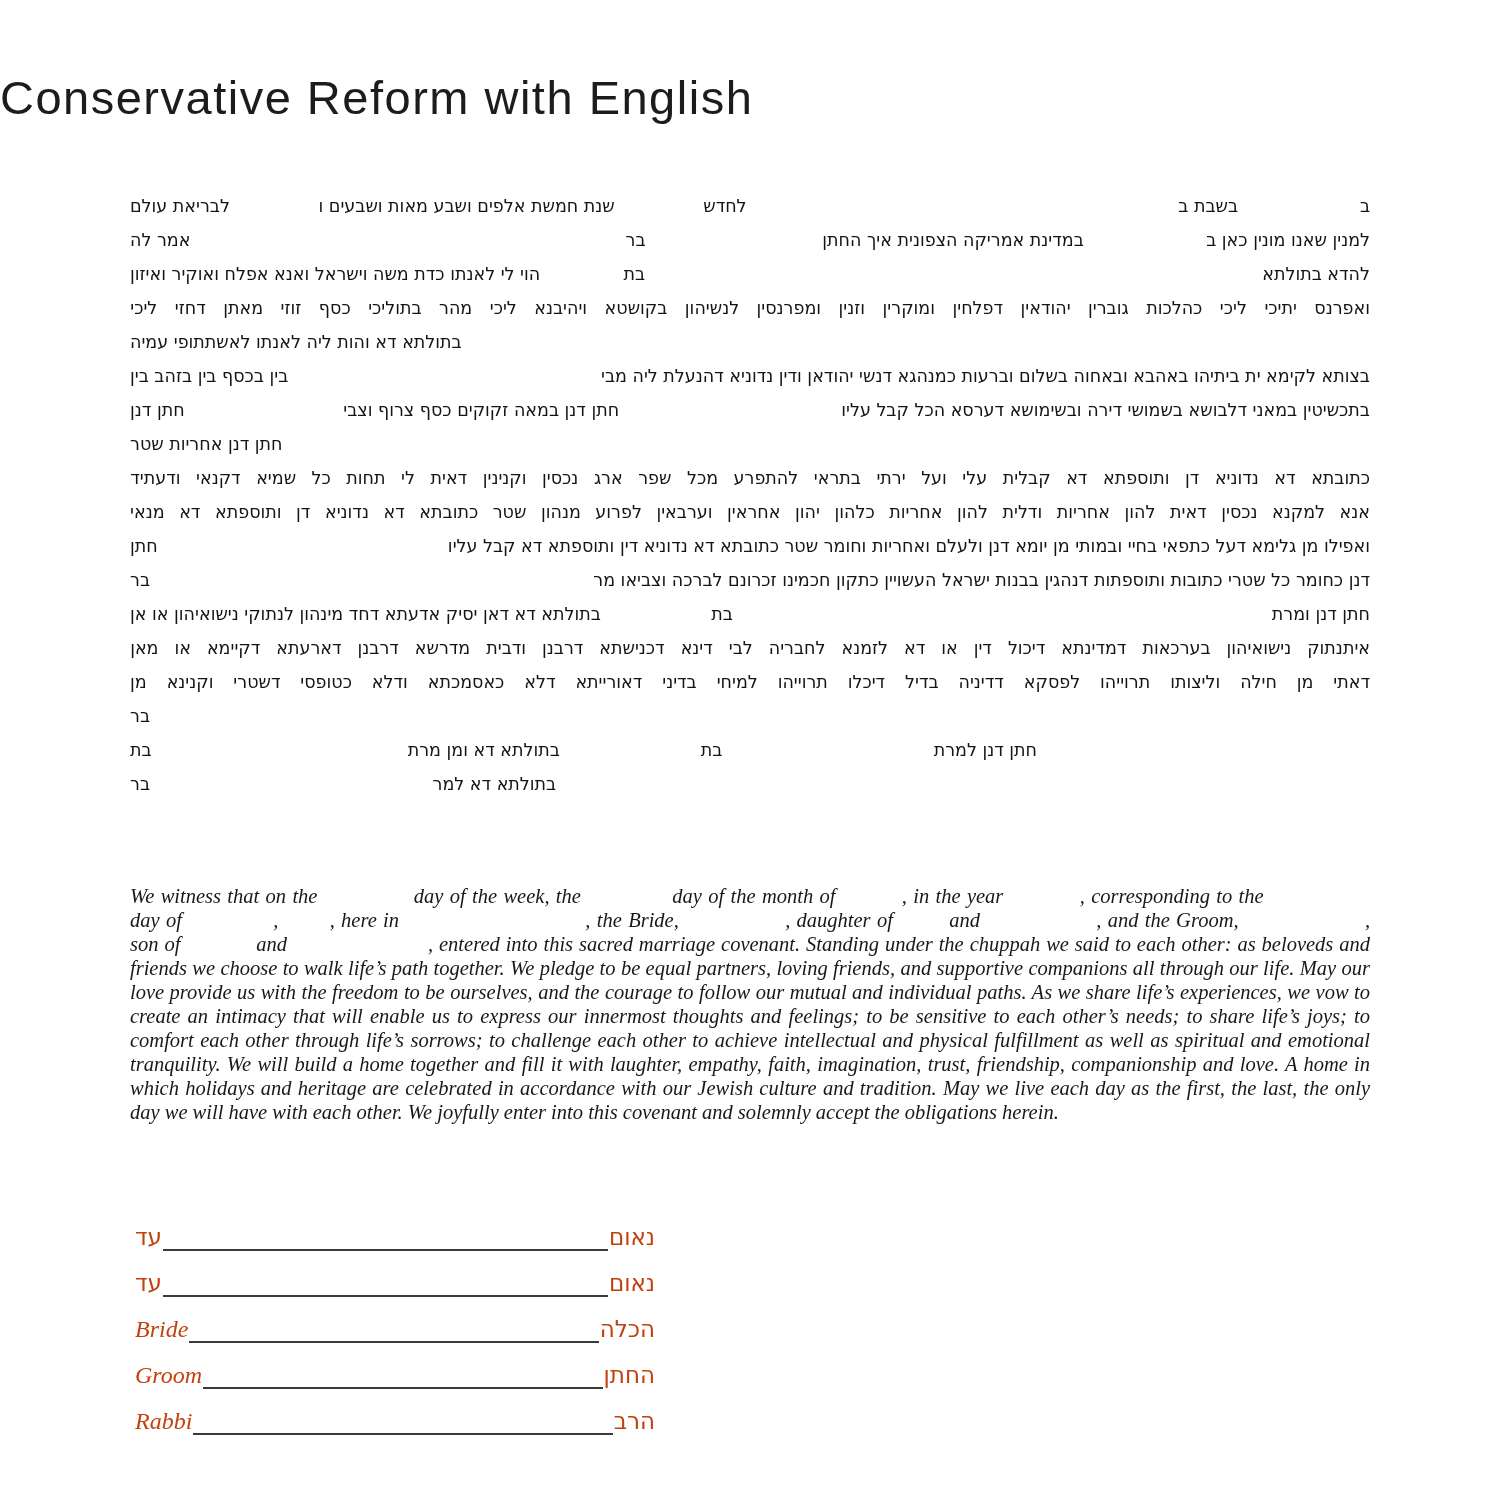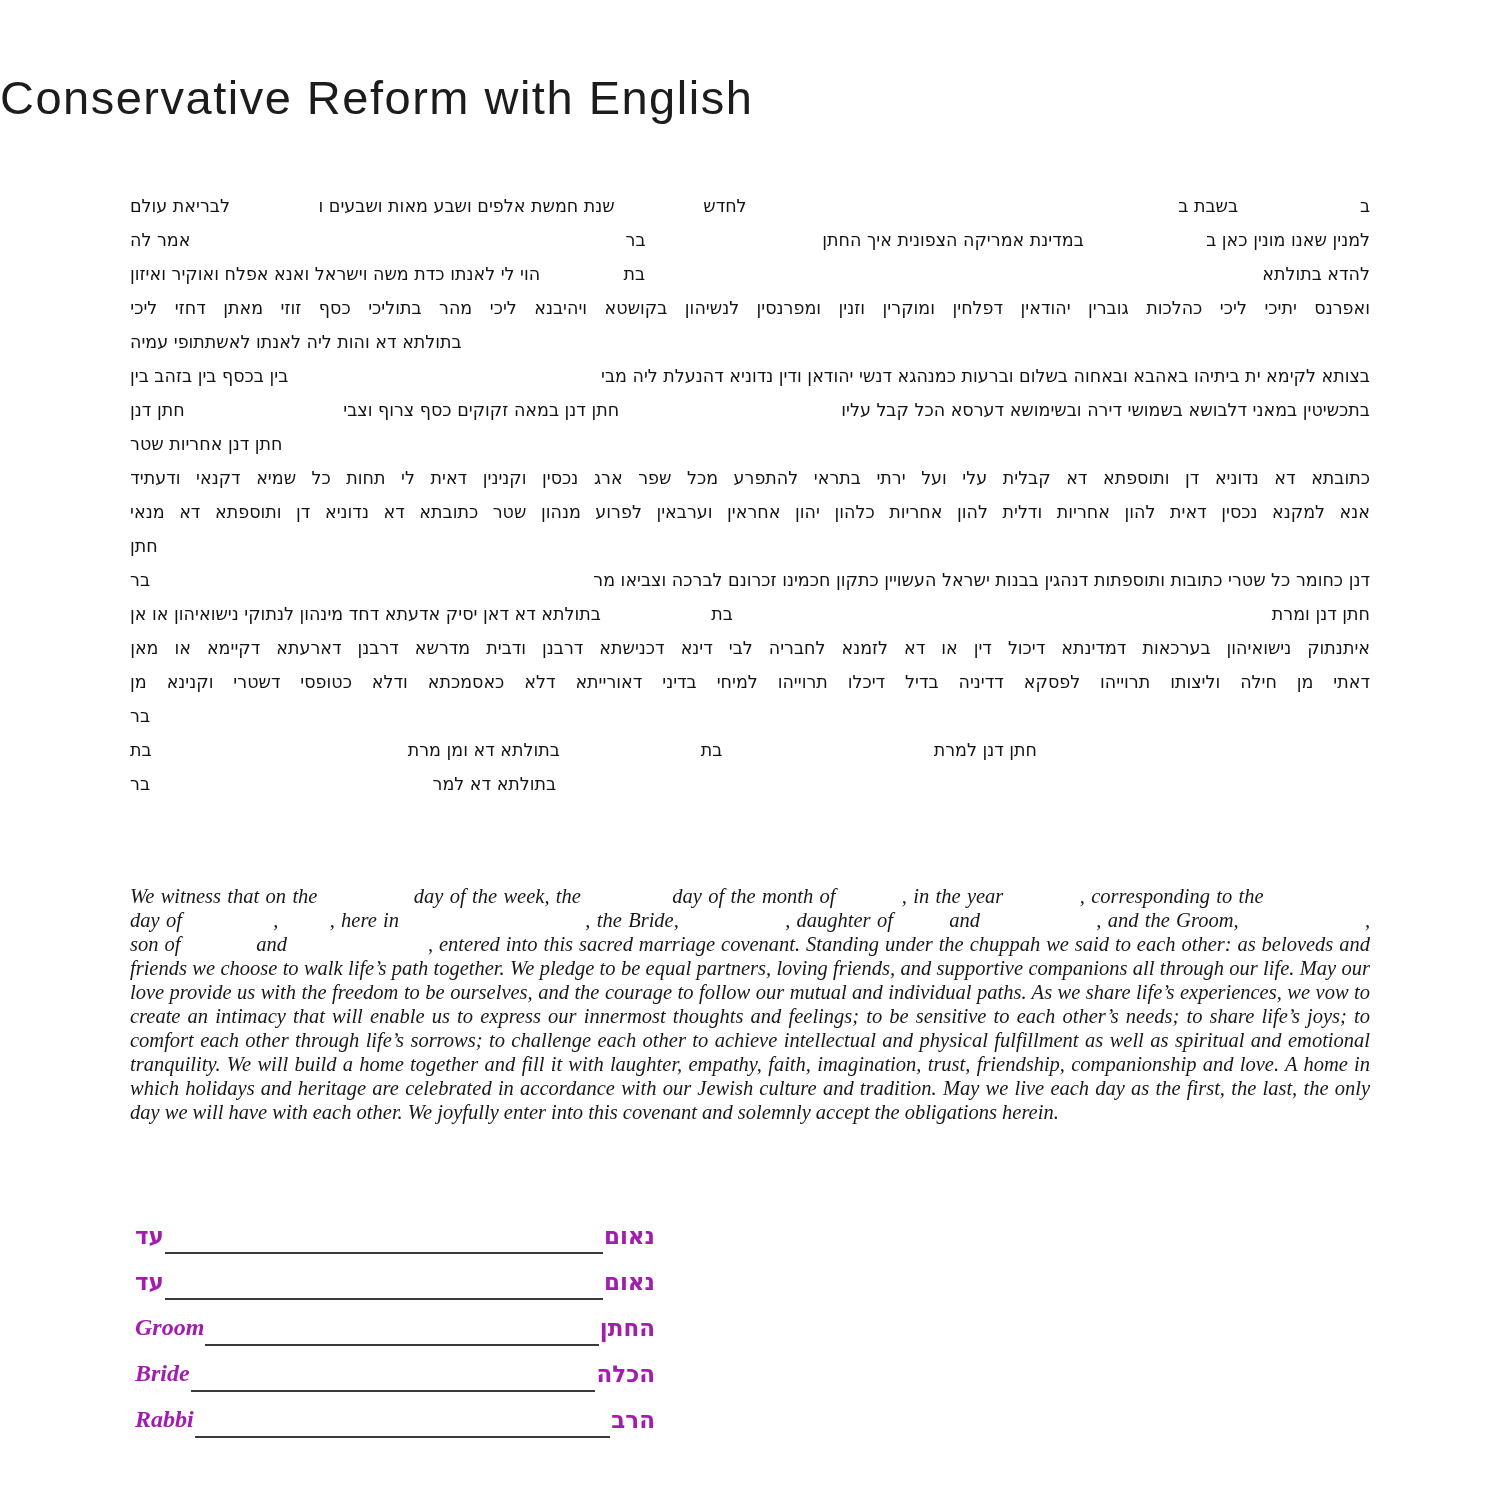--- a/index.html
+++ b/index.html
@@ -23,22 +23,22 @@
   .hgap{display:block;height:1px;}
   .english{
     position:absolute;top:884px;left:130px;right:130px;
     font-family:"Liberation Serif","DejaVu Serif",serif;
     font-style:italic;font-size:20.5px;line-height:24px;
     text-align:justify;color:#181818;
   }
   .egap{display:inline-block;height:1px;}
   .signatures{position:absolute;top:1222px;left:135px;width:520px;}
   .sigrow{
-    display:flex;align-items:flex-start;height:30px;margin-bottom:16px;
-    font-size:23px;color:#a21caf;font-weight:bold;
+    display:flex;align-items:center;height:30px;margin-bottom:16px;
+    font-size:23px;color:#c2410c;
   }
   .sigrow .lbl-latin{
     font-family:"Liberation Serif","DejaVu Serif",serif;
     font-style:italic;font-size:24px;
   }
   .sigrow .lbl-heb{font-size:23px;}
   .sigline{flex:1 1 auto;border-bottom:2px solid #3a3a3a;height:100%;margin:0 1px 4px 1px;}
 </style>
 </head>
 <body>
@@ -161,20 +161,21 @@
         <span>שטר</span>
         <span>כתובתא</span>
         <span>דא</span>
         <span>נדוניא</span>
         <span>דן</span>
         <span>ותוספתא</span>
         <span>דא</span>
         <span>מנאי</span>
       </div>
       <div class="hline">
+        <span>ואפילו מן גלימא דעל כתפאי בחיי ובמותי מן יומא דנן ולעלם ואחריות וחומר שטר כתובתא דא נדוניא דין ותוספתא דא קבל עליו</span>
         <span class="hgap" style="flex-grow: 1;"></span>
         <span>חתן</span>
       </div>
       <div class="hline">
         <span>דנן כחומר כל שטרי כתובות ותוספתות דנהגין בבנות ישראל העשויין כתקון חכמינו זכרונם לברכה וצביאו מר</span>
         <span class="hgap" style="flex-grow: 1;"></span>
         <span>בר</span>
       </div>
       <div class="hline">
         <span>חתן דנן ומרת</span>
@@ -255,28 +256,28 @@
         <span class="lbl-heb">עד</span>
         <div class="sigline"></div>
         <span class="lbl-heb">נאום</span>
       </div>
       <div class="sigrow">
         <span class="lbl-heb">עד</span>
         <div class="sigline"></div>
         <span class="lbl-heb">נאום</span>
       </div>
       <div class="sigrow">
+        <span class="lbl-latin">Bride</span>
+        <div class="sigline"></div>
+        <span class="lbl-heb">הכלה</span>
+      </div>
+      <div class="sigrow">
         <span class="lbl-latin">Groom</span>
         <div class="sigline"></div>
         <span class="lbl-heb">החתן</span>
-      </div>
-      <div class="sigrow">
-        <span class="lbl-latin">Bride</span>
-        <div class="sigline"></div>
-        <span class="lbl-heb">הכלה</span>
       </div>
       <div class="sigrow">
         <span class="lbl-latin">Rabbi</span>
         <div class="sigline"></div>
         <span class="lbl-heb">הרב</span>
       </div>
     </div>
 </div>
 
 </body></html>

